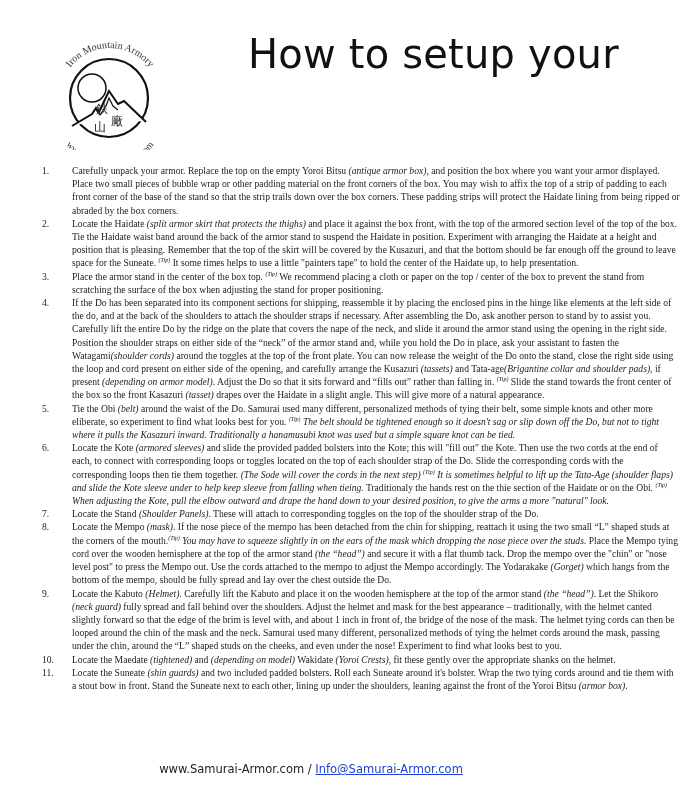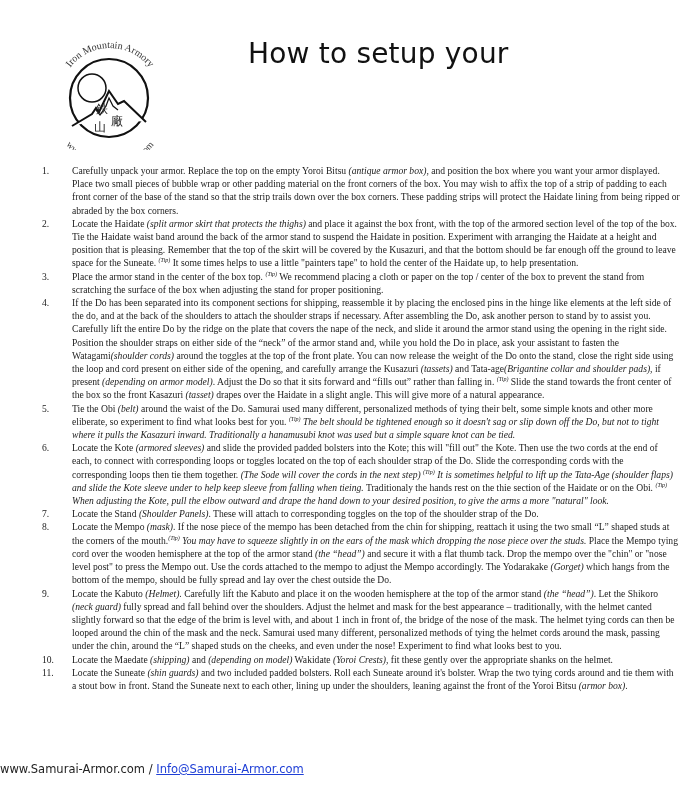--- a/index.html
+++ b/index.html
@@ -1,32 +1,32 @@
 <!DOCTYPE html>
 <html><head>
 <meta charset="utf-8">
 <style>
   html, body { margin: 0; padding: 0; background: #ffffff; }
   body { width: 694px; height: 800px; position: relative; overflow: hidden; color: #1a1a1a; }
   .logo { position: absolute; left: 48px; top: 18px; width: 122px; height: 132px; }
   .title { position: absolute; left: 240px; top: 30px; width: 440px; text-align: left;
-    font-family: "DejaVu Sans", sans-serif; font-size: 28px; line-height: 48px; color: #111; letter-spacing: 0.2px; }
+    font-family: "DejaVu Sans", sans-serif; font-size: 40px; line-height: 48px; color: #111; letter-spacing: 0.2px; }
   .title .l1 { display: block; padding-left: 8px; }
   .title .l2 { display: block; padding-left: 38px; }
   .body { position: absolute; left: 20px; top: 164px; width: 660px;
     font-family: "Liberation Serif", serif; font-size: 9.6px; line-height: 13.2px; color: #222; }
   .intro { margin: 0 0 12px 0; }
   .lead { margin: 0 0 20px 0; }
   ol.steps { list-style: none; margin: 0; padding: 0; }
   ol.steps li { position: relative; padding-left: 124px; padding-right: 0; margin: 0; }
   ol.steps li .num { position: absolute; left: 22px; top: 0; width: 30px; }
   ol.steps li .txt { display: block; margin-left: -72px; }
   .it { font-style: italic; margin-top: 44px; }
   .tip { font-style: italic; font-size: 6px; vertical-align: super; line-height: 0; }
-  .footer { position: absolute; left: 0; top: 762px; width: 622px; 
+  .footer { position: absolute; left: 0; top: 762px; width: 622px; text-align: center;
     font-family: "DejaVu Sans", sans-serif; font-size: 11.5px; color: #222; }
   .footer a { color: #1f3fd6; text-decoration: underline; }
 </style>
 </head>
 <body>
 
 <div class="logo">
   <svg width="122" height="132" viewBox="0 0 122 132">
     <defs>
       <path id="arcTop" d="M 12 80 A 50 50 0 0 1 112 80"></path>
@@ -86,21 +86,21 @@
       <li>
         <span class="num">8.</span>
         <span class="txt"><span>Locate the Mempo </span><span class="it">(mask)</span><span>. If the nose piece of the mempo has been detached from the chin for shipping, reattach it using the two small “L” shaped studs at the corners of the mouth.</span><span class="tip">(Tip)</span><span class="it"> You may have to squeeze slightly in on the ears of the mask which dropping the nose piece over the studs.</span><span> Place the Mempo tying cord over the wooden hemisphere at the top of the armor stand </span><span class="it">(the “head”)</span><span> and secure it with a flat thumb tack. Drop the mempo over the "chin" or "nose level post" to press the Mempo out. Use the cords attached to the mempo to adjust the Mempo accordingly. The Yodarakake </span><span class="it">(Gorget)</span><span> which hangs from the bottom of the mempo, should be fully spread and lay over the chest outside the Do.</span></span>
       </li>
       <li>
         <span class="num">9.</span>
         <span class="txt"><span>Locate the Kabuto </span><span class="it">(Helmet)</span><span>. Carefully lift the Kabuto and place it on the wooden hemisphere at the top of the armor stand </span><span class="it">(the “head”)</span><span>. Let the Shikoro </span><span class="it">(neck guard)</span><span> fully spread and fall behind over the shoulders. Adjust the helmet and mask for the best appearance – traditionally, with the helmet canted slightly forward so that the edge of the brim is level with, and about 1 inch in front of, the bridge of the nose of the mask. The helmet tying cords can then be looped around the chin of the mask and the neck. Samurai used many different, personalized methods of tying the helmet cords around the mask, passing under the chin, around the “L” shaped studs on the cheeks, and even under the nose! Experiment to find what looks best to you.</span></span>
       </li>
       <li>
         <span class="num">10.</span>
-        <span class="txt"><span>Locate the Maedate </span><span class="it">(shipping)</span><span> and </span><span class="it">(depending on model)</span><span> Wakidate </span><span class="it">(Yoroi Crests)</span><span>, fit these gently over the appropriate shanks on the helmet.</span></span>
+        <span class="txt"><span>Locate the Maedate </span><span class="it">(tightened)</span><span> and </span><span class="it">(depending on model)</span><span> Wakidate </span><span class="it">(Yoroi Crests)</span><span>, fit these gently over the appropriate shanks on the helmet.</span></span>
       </li>
       <li>
         <span class="num">11.</span>
         <span class="txt"><span>Locate the Suneate </span><span class="it">(shin guards)</span><span> and two included padded bolsters. Roll each Suneate around it's bolster. Wrap the two tying cords around and tie them with a stout bow in front. Stand the Suneate next to each other, lining up under the shoulders, leaning against the front of the Yoroi Bitsu </span><span class="it">(armor box)</span><span>.</span></span>
       </li>
     </ol>
 </div>
 
 <div class="footer">
   <span>www.Samurai-Armor.com</span><span style="white-space:pre;"> / </span><a style="color: rgb(31, 63, 214);">Info@Samurai-Armor.com</a>

